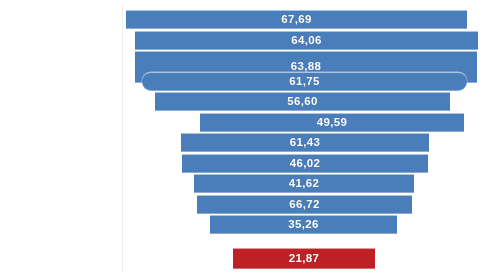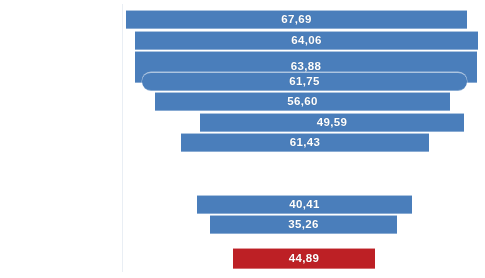--- a/index.html
+++ b/index.html
@@ -83,24 +83,30 @@
       </div>
       <div class="funnel-bar" style="left: 155px; width: 295px; top: 92px; height: 19px; background: rgb(74, 126, 187);">
         <span class="bar-value">56,60</span>
       </div>
       <div class="funnel-bar" style="left: 172px; width: 264px; top: 113px; height: 19px; background: rgb(74, 126, 187); margin-left: 28px;">
         <span class="bar-value">49,59</span>
       </div>
       <div class="funnel-bar" style="left: 181px; width: 248px; top: 133px; height: 19px; background: rgb(74, 126, 187);">
         <span class="bar-value">61,43</span>
       </div>
+      <div class="funnel-bar" style="left: 182px; width: 246px; top: 154px; height: 19px; background: rgb(74, 126, 187);">
+        <span class="bar-value">46,02</span>
+      </div>
+      <div class="funnel-bar" style="left: 194px; width: 220px; top: 174px; height: 19px; background: rgb(74, 126, 187);">
+        <span class="bar-value">41,62</span>
+      </div>
       <div class="funnel-bar" style="left: 197px; width: 215px; top: 195px; height: 19px; background: rgb(74, 126, 187);">
-        <span class="bar-value">40,41</span>
+        <span class="bar-value">66,72</span>
       </div>
       <div class="funnel-bar" style="left: 210px; width: 187px; top: 215px; height: 19px; background: rgb(74, 126, 187);">
         <span class="bar-value">35,26</span>
       </div>
       <div class="funnel-bar" style="left: 233px; width: 142px; top: 248px; height: 21px; background: rgb(189, 32, 37);">
-        <span class="bar-value">44,89</span>
+        <span class="bar-value">21,87</span>
       </div>
     </div>
 
 </div>
 
 </body></html>

